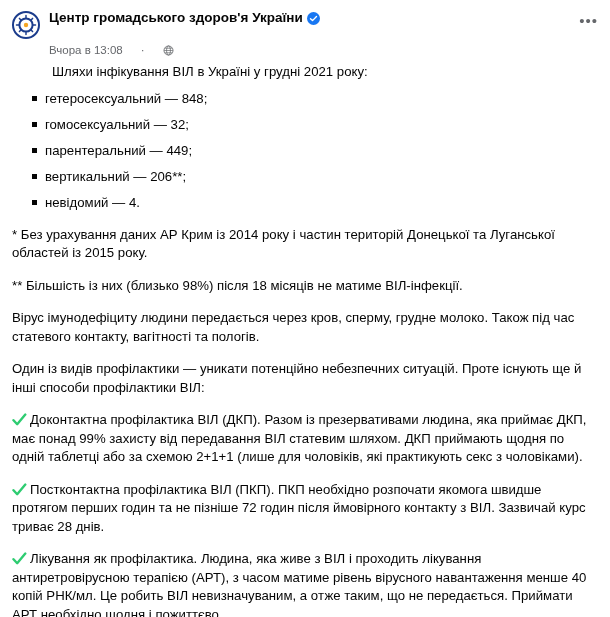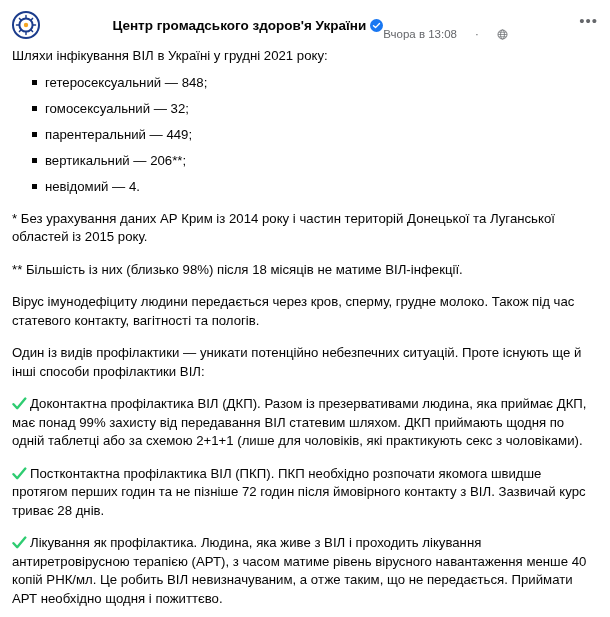--- a/index.html
+++ b/index.html
@@ -36,21 +36,21 @@
     margin-top: 1px;
     position: relative;
     display: flex;
     align-items: center;
     justify-content: center;
   }
   .avatar svg { display: block; }
   .header-text {
     margin-left: 9px;
     display: flex;
-    flex-direction: row;
+    flex-direction: column;
     justify-content: center;
     min-width: 0;
     flex: 1 1 auto;
   }
   .page-name-row {
     display: flex;
     align-items: center;
     gap: 4px;
   }
   .page-name {
@@ -97,20 +97,21 @@
     padding: 4px 12px 0 12px;
     font-size: 13.2px;
     line-height: 18.5px;
     color: #050505;
   }
   .post-body p {
     margin: 0 0 14px 0;
   }
   .post-body p.tight {
     margin-bottom: 3px;
+    margin-left: 40px;
   }
   ul.routes {
     margin: 0 0 14px 0;
     padding-left: 26px;
     list-style: none;
   }
   ul.routes li {
     position: relative;
     line-height: 19px;
     margin: 7px;

